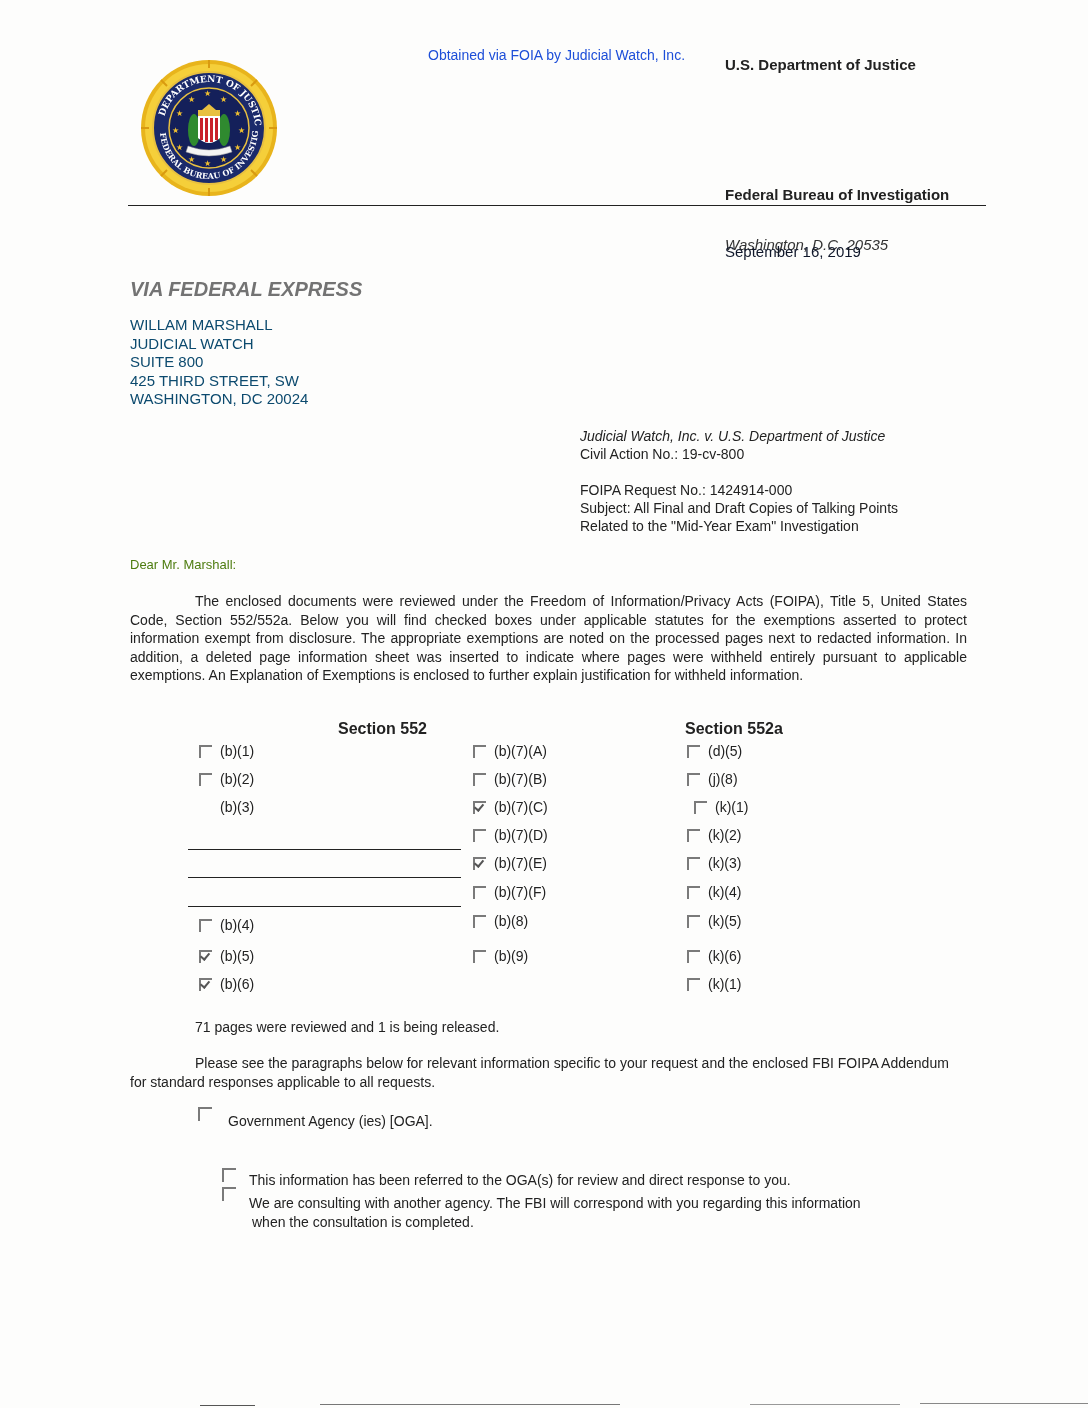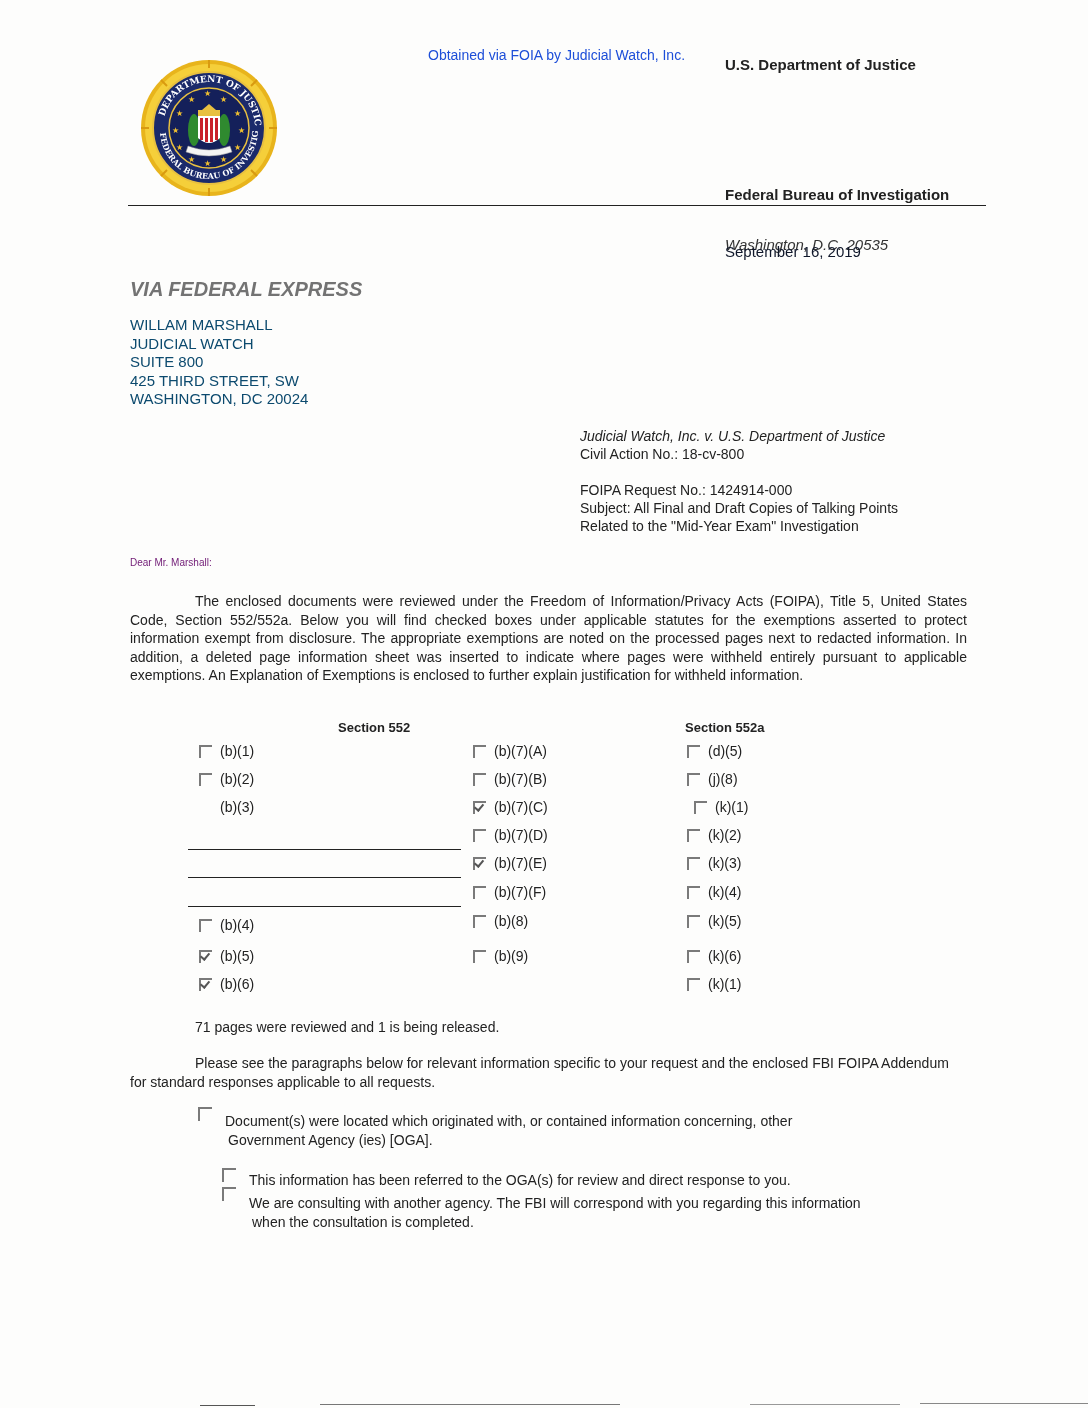--- a/index.html
+++ b/index.html
@@ -72,34 +72,34 @@
     .caseinfo {
       left: 580px; top: 427px;
       font-size: 14px;
       line-height: 18px;
       color: #222;
     }
     .caseinfo .italic { font-style: italic; }
     .caseinfo .gap { height: 18px; }
     .salutation {
       left: 130px; top: 557px;
-      font-size: 10px;
-      color: #701a75;
+      font-size: 13px;
+      color: #4d7c0f;
     }
     .para1 {
       left: 130px; top: 592px;
       width: 837px;
       font-size: 14px;
       line-height: 18.5px;
       text-align: justify;
       color: #222;
     }
     .para1 .indent { display: inline-block; width: 65px; }
     .sec-head {
-      font-size: 13px;
+      font-size: 16px;
       font-weight: bold;
       color: #222;
     }
     .cb-item {
       position: absolute;
       display: flex;
       align-items: center;
       font-size: 14px;
       color: #222;
       white-space: nowrap;
@@ -248,21 +248,21 @@
 <div class="abs address">
   <div>WILLAM MARSHALL</div>
   <div>JUDICIAL WATCH</div>
   <div>SUITE 800</div>
   <div>425 THIRD STREET, SW</div>
   <div>WASHINGTON, DC 20024</div>
 </div>
 
 <div class="abs caseinfo">
   <div class="italic">Judicial Watch, Inc. v. U.S. Department of Justice</div>
-  <div>Civil Action No.: 18-cv-800</div>
+  <div>Civil Action No.: 19-cv-800</div>
   <div class="gap"></div>
   <div>FOIPA Request No.: 1424914-000</div>
   <div>Subject: All Final and Draft Copies of Talking Points</div>
   <div>Related to the "Mid-Year Exam" Investigation</div>
 </div>
 
 <div class="abs salutation">Dear Mr. Marshall:</div>
 
 <div class="abs para1"><span class="indent"></span><span>The enclosed documents were reviewed under the Freedom of Information/Privacy Acts (FOIPA), Title 5, United States Code, Section 552/552a.  Below you will find checked boxes under applicable statutes for the exemptions asserted to protect information exempt from disclosure.  The appropriate exemptions are noted on the processed pages next to redacted information.  In addition, a deleted page information sheet was inserted to indicate where pages were withheld entirely pursuant to applicable exemptions.  An Explanation of Exemptions is enclosed to further explain justification for withheld information.</span></div>
 
@@ -366,21 +366,20 @@
   <span class="cb"></span>
   <span>(k)(1)</span>
 </div>
 
 <div class="abs reviewed">71 pages were reviewed and 1 is being released.</div>
 
 <div class="abs para2"><span class="indent"></span><span>Please see the paragraphs below for relevant information specific to your request and the enclosed FBI FOIPA Addendum for standard responses applicable to all requests.</span></div>
 
 <div class="big-cb" style="left:198px; top:1107px;"></div>
 <div class="abs oga-text" style="left:225px; top:1112px;">
-  <div>Document(s) were located which originated with, or contained information concerning, other</div>
   <div style="padding-left:3px;">Government Agency (ies) [OGA].</div>
 </div>
 
 <div class="big-cb" style="left:222px; top:1168px;"></div>
 <div class="abs oga-text" style="left:249px; top:1171px;">This information has been referred to the OGA(s) for review and direct response to you.</div>
 
 <div class="big-cb" style="left:222px; top:1187px;"></div>
 <div class="abs oga-text" style="left:249px; top:1194px;">
   <div>We are consulting with another agency.   The FBI will correspond with you regarding this information</div>
   <div style="padding-left:3px;">when the consultation is completed.</div>

